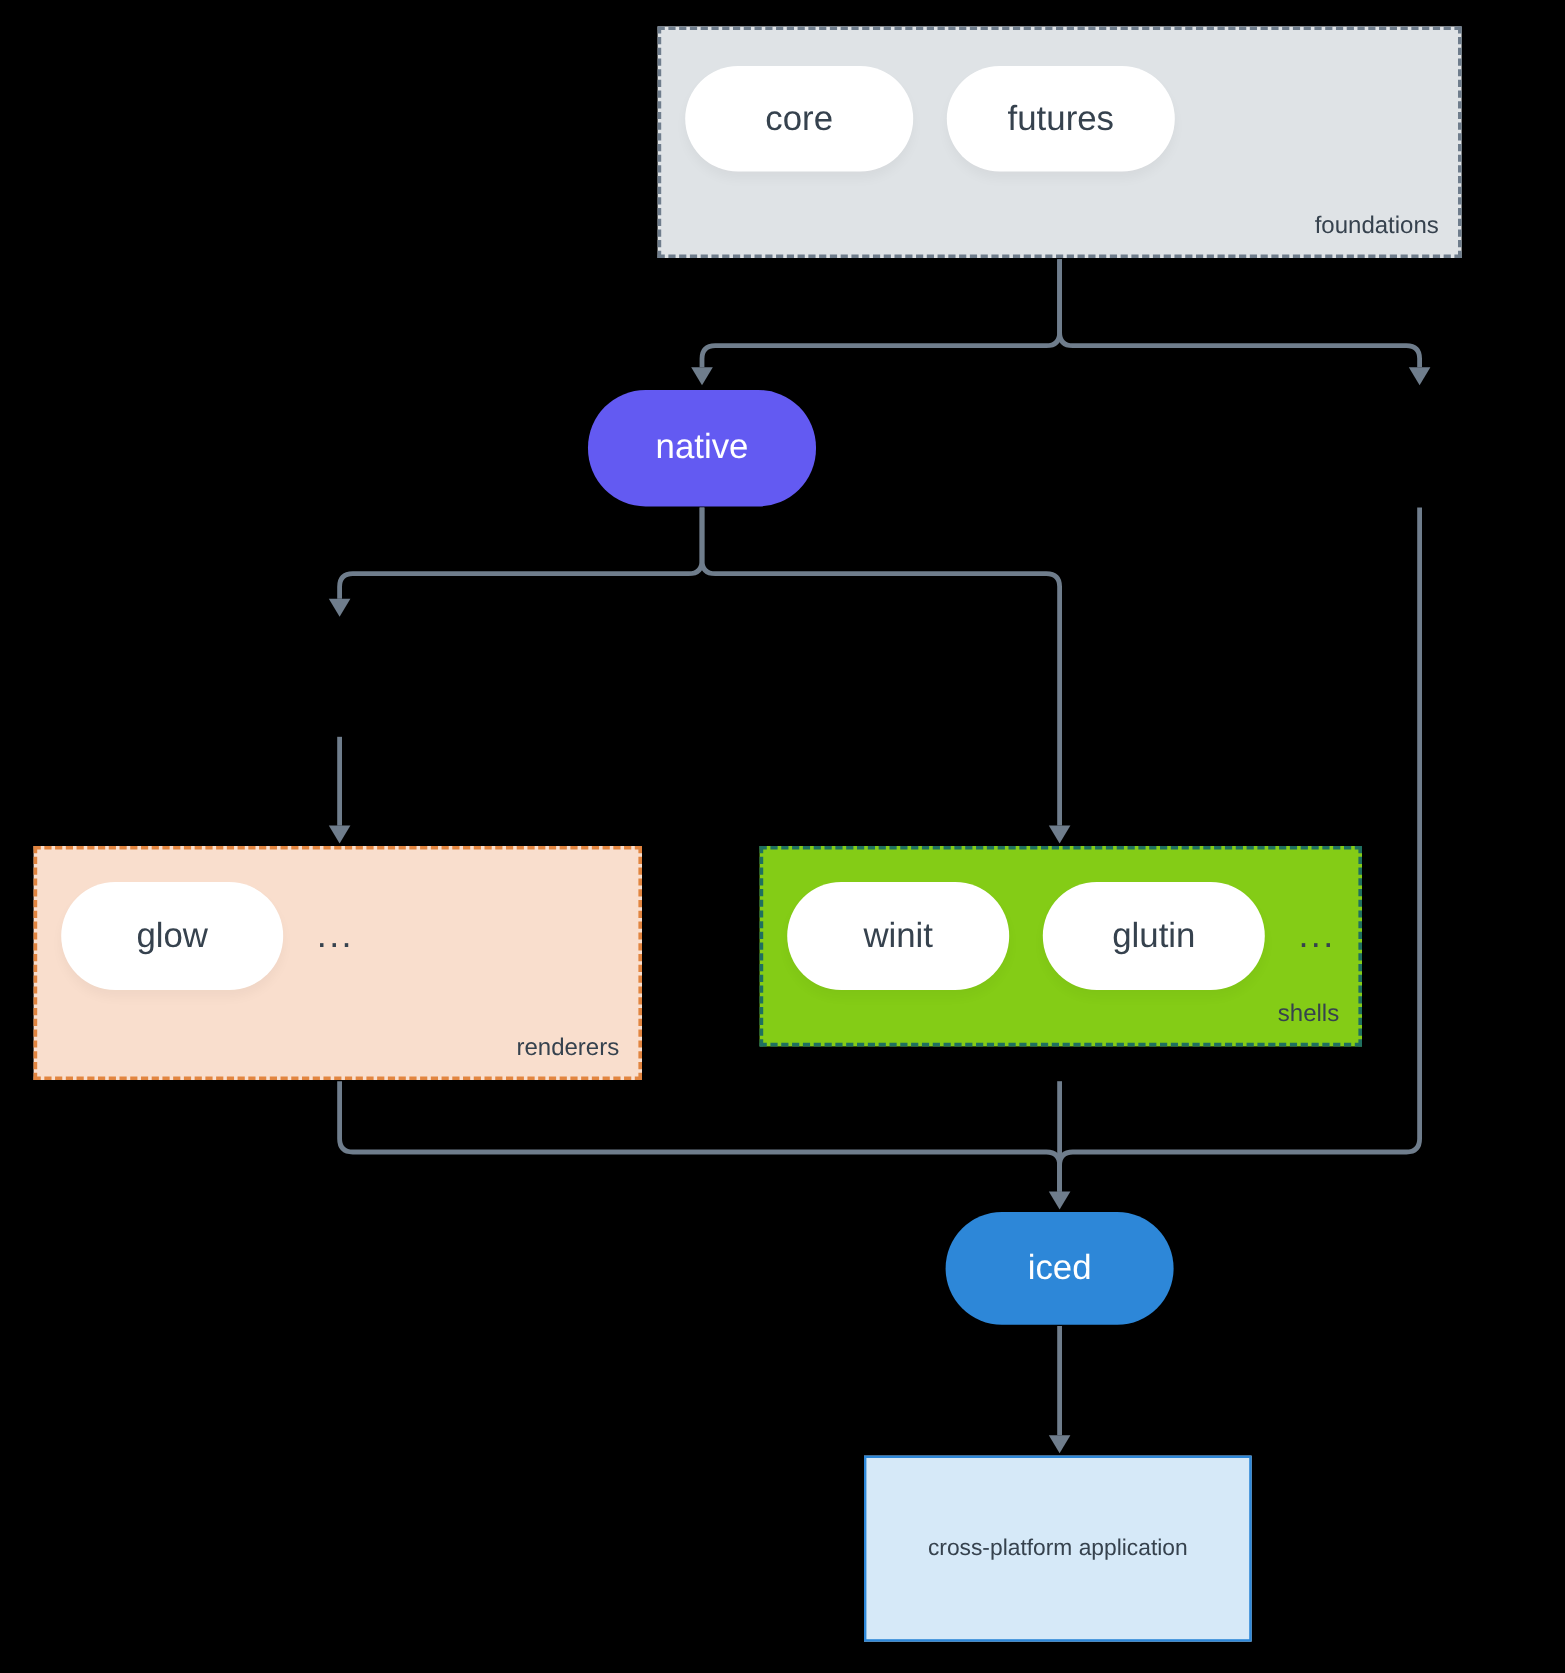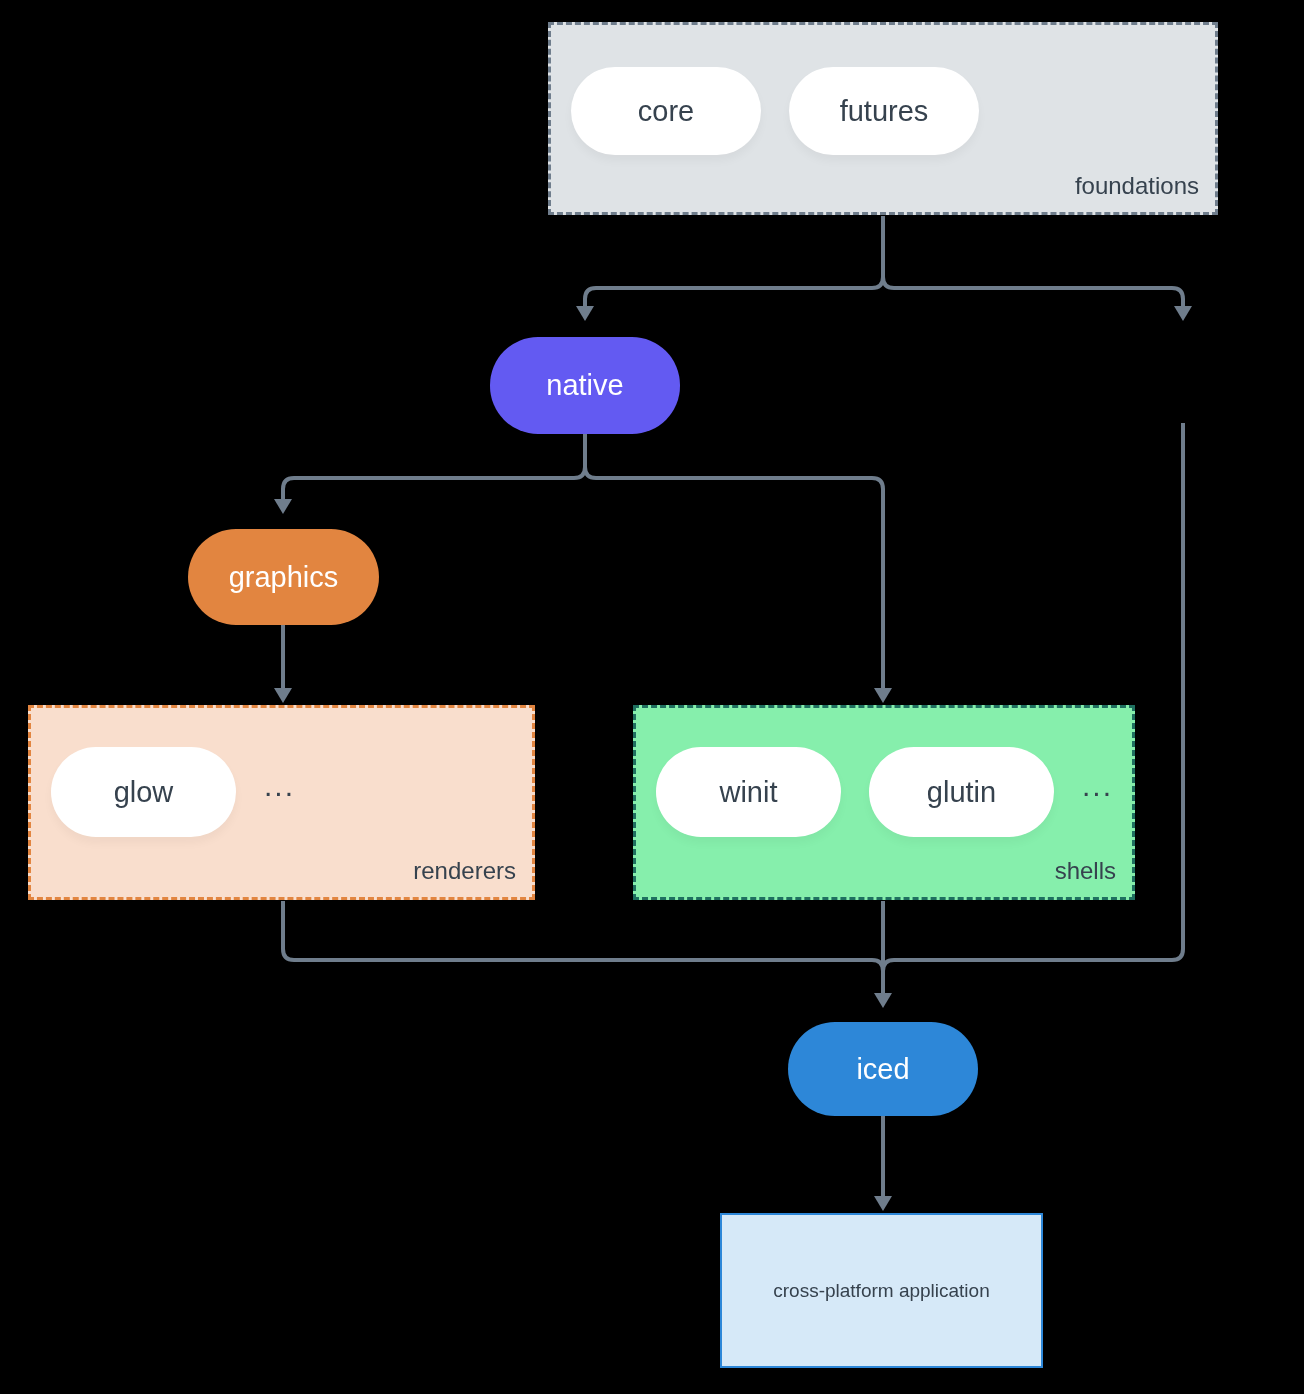--- a/index.html
+++ b/index.html
@@ -30,53 +30,52 @@
     left: 548px; top: 22px; width: 670px; height: 193px;
     background: #dfe3e6;
     border: 3px dashed #6f7d8c;
   }
   .group-renderers {
     left: 28px; top: 705px; width: 507px; height: 195px;
     background: #f9decd;
     border: 3px dashed #e28540;
   }
   .group-shells {
-    left: 633px; top: 705px; width: 502px; height: 195px;
-    background: #86efac;
+    left: 633px; top: 705px; width: 502px; height: 167px;
+    background: #84cc16;
     border: 3px dashed #1f7060;
   }
   .group-pills {
     display: flex;
     align-items: center;
     gap: 28px;
   }
   .group-foundations .group-pills { padding: 30px 0 0 20px; }
   .group-renderers .group-pills,
   .group-shells .group-pills { padding: 27px 0 0 20px; }
   .group-label {
     position: absolute;
     right: 16px;
     bottom: 12px;
-    font-size: 24px;
+    font-size: 20px;
     color: #36424e;
   }
   .ellipsis {
     font-size: 30px;
     color: #36424e;
     letter-spacing: 2px;
   }
   
   .pill {
     display: flex;
     align-items: center;
     justify-content: center;
     border-radius: 48px;
     box-sizing: border-box;
     font-size: 29px;
-    margin-top: 12px;
   }
   .pill-white {
     width: 190px;
     height: 88px;
     background: #ffffff;
     color: #36424e;
     box-shadow: 0 6px 10px rgba(0,0,0,0.04);
   }
   .group-renderers .pill-white,
   .group-shells .pill-white { width: 185px; height: 90px; }
@@ -146,23 +145,20 @@
       </div>
     </div>
     <div class="group-label">foundations</div>
   </div>
 
   <div class="pill pill-node node-native">
     <span>native</span>
   </div>
 
 
-  <div class="pill pill-node node-graphics">
-    <span>graphics</span>
-  </div>
 
   <div class="group-box group-renderers">
     <div class="group-pills">
       <div class="pill pill-white">
         <span>glow</span>
       </div>
       <span class="ellipsis">...</span>
     </div>
     <div class="group-label">renderers</div>
   </div>

